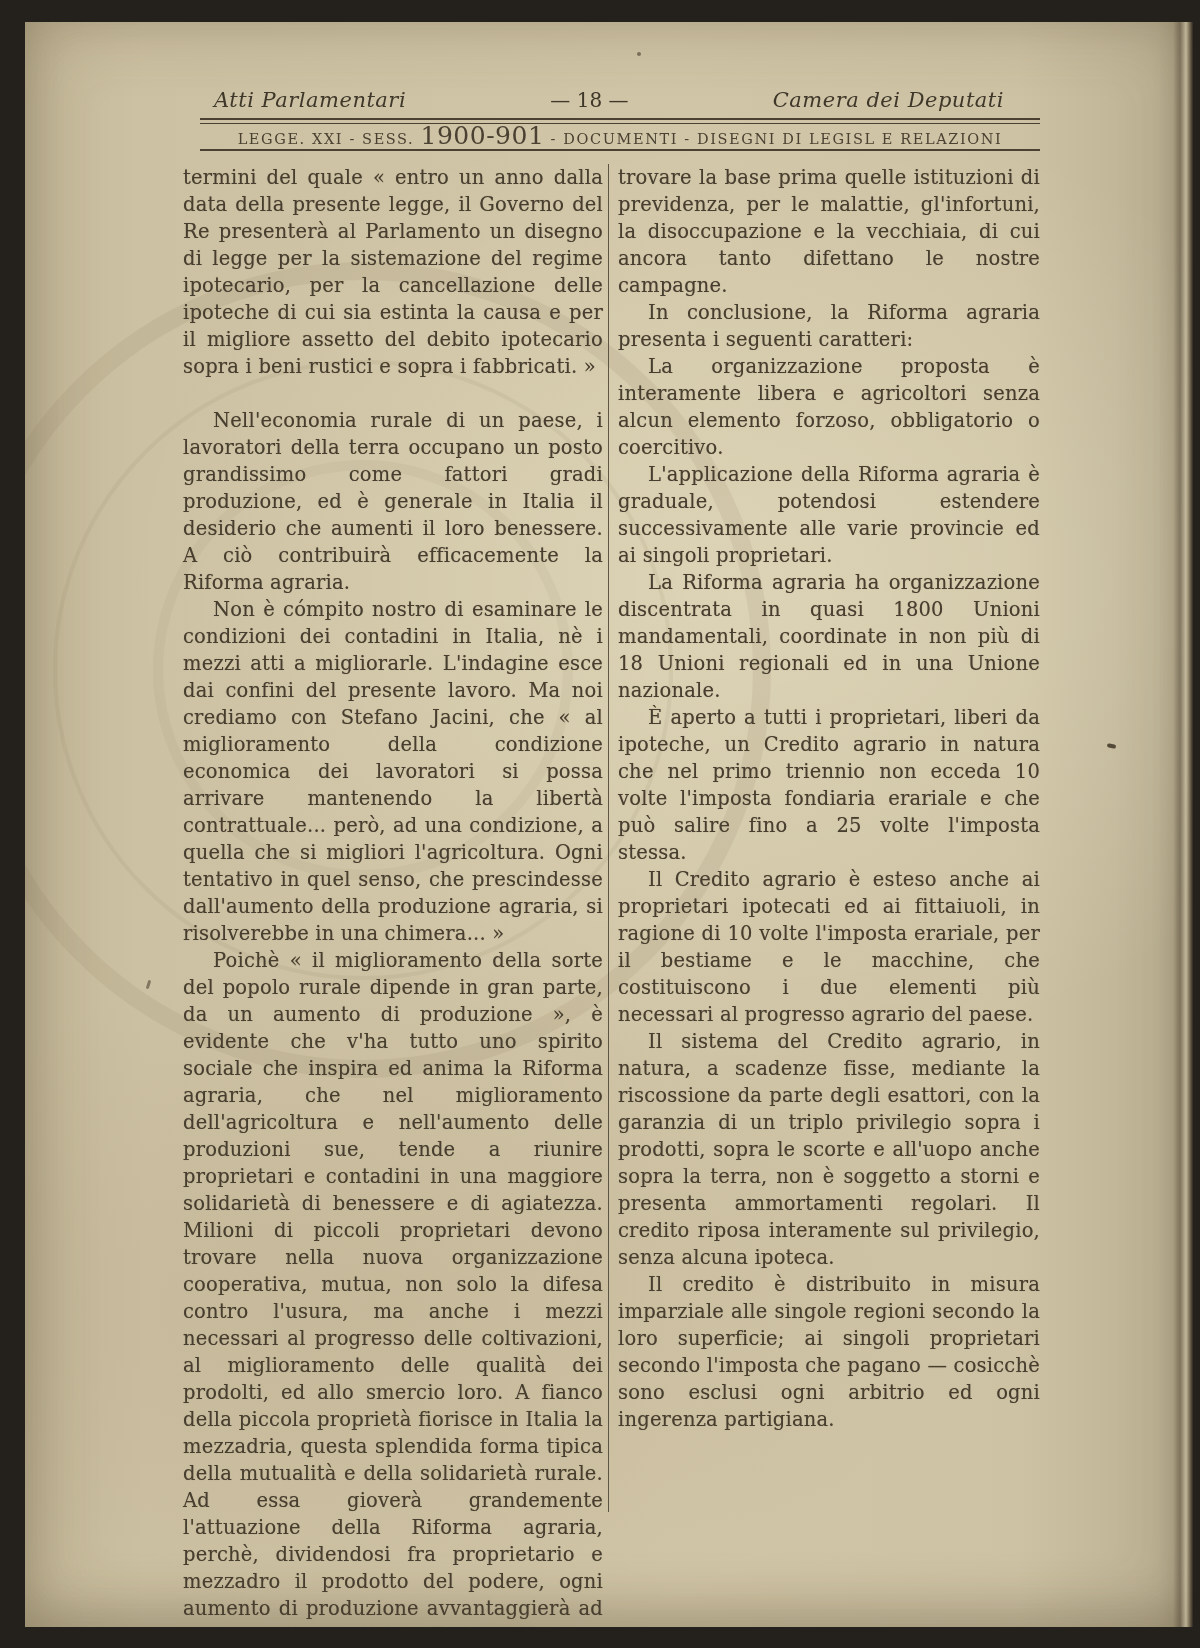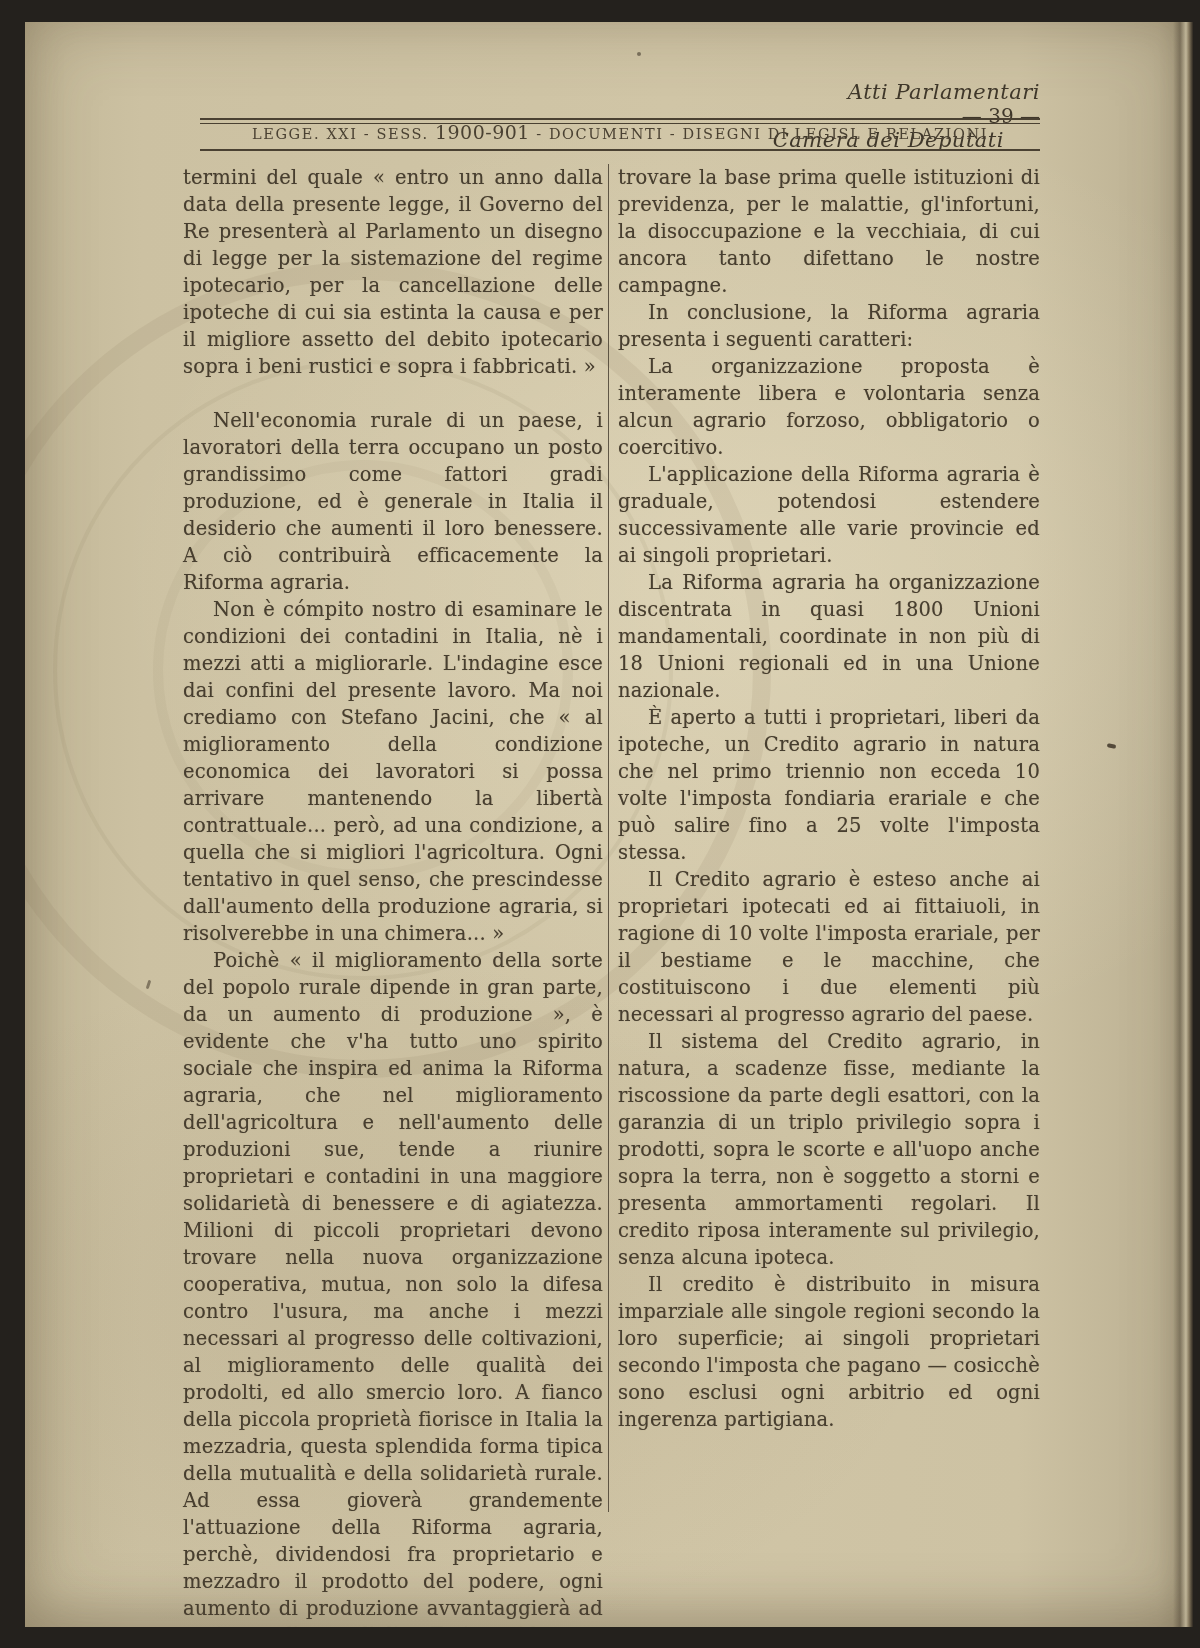--- a/index.html
+++ b/index.html
@@ -23,33 +23,33 @@
   
   .stamp { position:absolute; left:-70px; top:240px; width:780px; height:780px;
            border-radius:50%; border:18px solid rgba(125,112,82,0.11); }
   .stamp::after { content:""; position:absolute; left:80px; top:80px; right:80px; bottom:80px;
                   border-radius:50%; border:4px solid rgba(125,112,82,0.09); }
   .stamp::before { content:""; position:absolute; left:180px; top:180px; right:180px; bottom:180px;
                    border-radius:50%; border:10px solid rgba(125,112,82,0.07); }
 
   
   .header-row { position:absolute; left:175px; top:58px; width:840px; height:32px;
-                display:flex; justify-content:space-between; align-items:flex-end;flex-direction:column; }
+                display:flex; justify-content:space-between; align-items:flex-end; }
   .h-left, .h-right { font-style:italic; font-size:21px; letter-spacing:0.5px; color:#3f372a; }
   .h-left  { margin-left:14px; }
   .h-right { margin-right:36px; }
   .h-center { font-size:20px; color:#3f372a; }
 
   .rule { position:absolute; left:175px; width:840px; }
   .rule.double { top:96px; height:3px; border-top:2.5px solid #4a4132; border-bottom:1.2px solid #4a4132; }
   .rule.single { top:127px; height:0; border-top:2.2px solid #4a4132; }
 
   .subheader { position:absolute; left:175px; top:99px; width:840px; text-align:center;
                font-size:14.5px; letter-spacing:1.6px; color:#4a4132; white-space:nowrap; }
-  .subheader .session-num { font-size:19px; letter-spacing:0.5px; }
+  .subheader .session-num { font-size:25px; letter-spacing:0.5px; }
 
   
   .divider { position:absolute; left:583px; top:142px; width:0; height:1348px;
              border-left:1.6px solid rgba(74,65,50,0.85); }
 
   .col { position:absolute; top:142px; width:420px; font-size:19.5px; line-height:27px;
          text-align:justify; color:#473e2f; letter-spacing:0.2px;
          text-shadow:0 0 0.7px rgba(70,58,40,0.45); }
   .col-left  { left:158px; }
   .col-right { left:593px; width:422px; }
@@ -71,21 +71,21 @@
 </head>
 <body>
 
 <div class="stage">
   <div class="paper">
 
     <div class="stamp"></div>
 
     <div class="header-row">
       <span class="h-left">Atti Parlamentari</span>
-      <span class="h-center">— 39 —</span>
+      <span class="h-center">— 18 —</span>
       <span class="h-right">Camera dei Deputati</span>
     </div>
 
     <div class="rule double"></div>
 
     <div class="subheader">
       <span>LEGGE. XXI - SESS.</span>
       <span class="session-num">1900-901</span>
       <span>- DOCUMENTI - DISEGNI DI LEGISL E RELAZIONI</span>
     </div>
@@ -98,21 +98,21 @@
       <p class="noindent">termini del quale « entro un anno dalla data della presente legge, il Governo del Re presenterà al Parlamento un disegno di legge per la sistemazione del regime ipotecario, per la cancellazione delle ipoteche di cui sia estinta la causa e per il migliore assetto del debito ipotecario sopra i beni rustici e sopra i fabbricati. »</p>
       <p class="after-break">Nell'economia rurale di un paese, i lavoratori della terra occupano un posto grandissimo come fattori gradi produzione, ed è generale in Italia il desiderio che aumenti il loro benessere. A ciò contribuirà efficacemente la Riforma agraria.</p>
       <p>Non è cómpito nostro di esaminare le condizioni dei contadini in Italia, nè i mezzi atti a migliorarle. L'indagine esce dai confini del presente lavoro. Ma noi crediamo con Stefano Jacini, che « al miglioramento della condizione economica dei lavoratori si possa arrivare mantenendo la libertà contrattuale... però, ad una condizione, a quella che si migliori l'agricoltura. Ogni tentativo in quel senso, che prescindesse dall'aumento della produzione agraria, si risolverebbe in una chimera... »</p>
       <p>Poichè « il miglioramento della sorte del popolo rurale dipende in gran parte, da un aumento di produzione », è evidente che v'ha tutto uno spirito sociale che inspira ed anima la Riforma agraria, che nel miglioramento dell'agricoltura e nell'aumento delle produzioni sue, tende a riunire proprietari e contadini in una maggiore solidarietà di benessere e di agiatezza. Milioni di piccoli proprietari devono trovare nella nuova organizzazione cooperativa, mutua, non solo la difesa contro l'usura, ma anche i mezzi necessari al progresso delle coltivazioni, al miglioramento delle qualità dei prodolti, ed allo smercio loro. A fianco della piccola proprietà fiorisce in Italia la mezzadria, questa splendida forma tipica della mutualità e della solidarietà rurale. Ad essa gioverà grandemente l'attuazione della Riforma agraria, perchè, dividendosi fra proprietario e mezzadro il prodotto del podere, ogni aumento di produzione avvantaggierà ad un tempo l'uno e l'altro E ci sorride pure la speranza che il miglioramento delle condizioni della proprietà si estenda a gradi anche ai lavoratori della terra, semplici braccianti, che tanto contribuiscono alla creazione della ricchezza nazionale.</p>
 
     </div>
 
     <div class="col col-right">
       <p class="noindent">trovare la base prima quelle istituzioni di previdenza, per le malattie, gl'infortuni, la disoccupazione e la vecchiaia, di cui ancora tanto difettano le nostre campagne.</p>
       <p>In conclusione, la Riforma agraria presenta i seguenti caratteri:</p>
-      <p>La organizzazione proposta è interamente libera e volontaria senza alcun agrario forzoso, obbligatorio o coercitivo.</p>
+      <p>La organizzazione proposta è interamente libera e agricoltori senza alcun elemento forzoso, obbligatorio o coercitivo.</p>
       <p>L'applicazione della Riforma agraria è graduale, potendosi estendere successivamente alle varie provincie ed ai singoli proprietari.</p>
       <p>La Riforma agraria ha organizzazione discentrata in quasi 1800 Unioni mandamentali, coordinate in non più di 18 Unioni regionali ed in una Unione nazionale.</p>
       <p>È aperto a tutti i proprietari, liberi da ipoteche, un Credito agrario in natura che nel primo triennio non ecceda 10 volte l'imposta fondiaria erariale e che può salire fino a 25 volte l'imposta stessa.</p>
       <p>Il Credito agrario è esteso anche ai proprietari ipotecati ed ai fittaiuoli, in ragione di 10 volte l'imposta erariale, per il bestiame e le macchine, che costituiscono i due elementi più necessari al progresso agrario del paese.</p>
       <p>Il sistema del Credito agrario, in natura, a scadenze fisse, mediante la riscossione da parte degli esattori, con la garanzia di un triplo privilegio sopra i prodotti, sopra le scorte e all'uopo anche sopra la terra, non è soggetto a storni e presenta ammortamenti regolari. Il credito riposa interamente sul privilegio, senza alcuna ipoteca.</p>
       <p>Il credito è distribuito in misura imparziale alle singole regioni secondo la loro superficie; ai singoli proprietari secondo l'imposta che pagano — cosicchè sono esclusi ogni arbitrio ed ogni ingerenza partigiana.</p>
 
     </div>
 
     <div class="ink-speck speck-1"></div>

